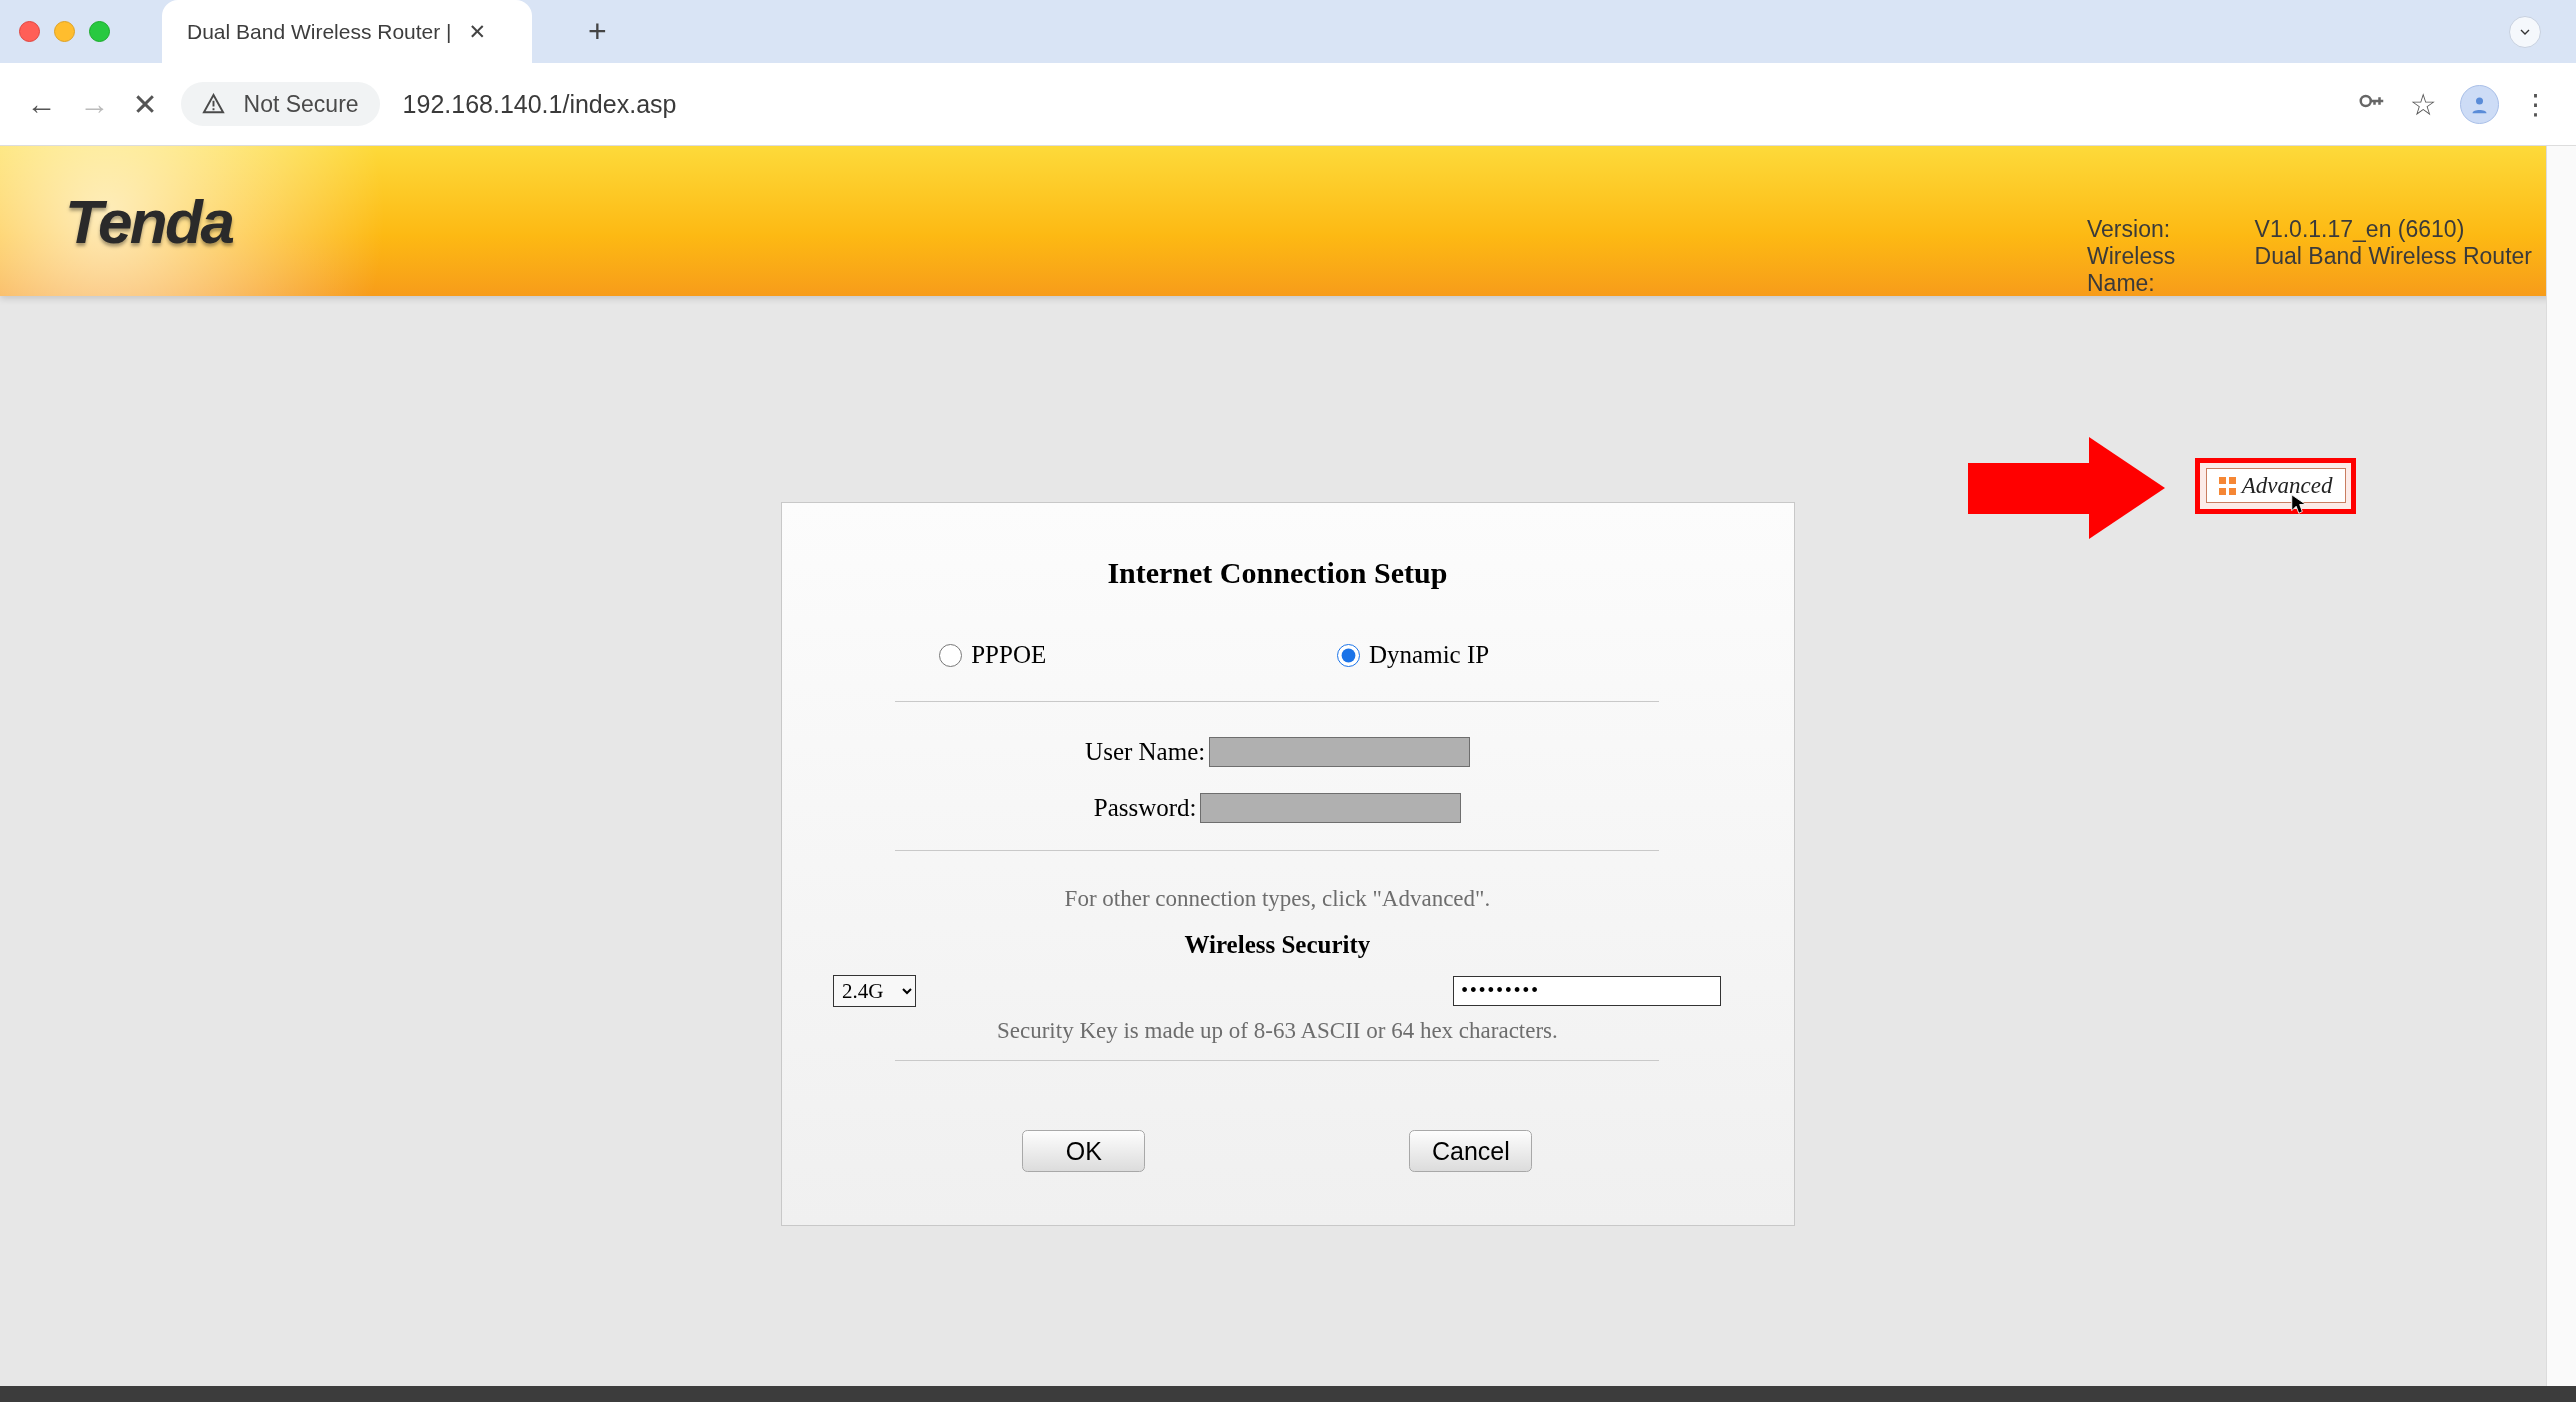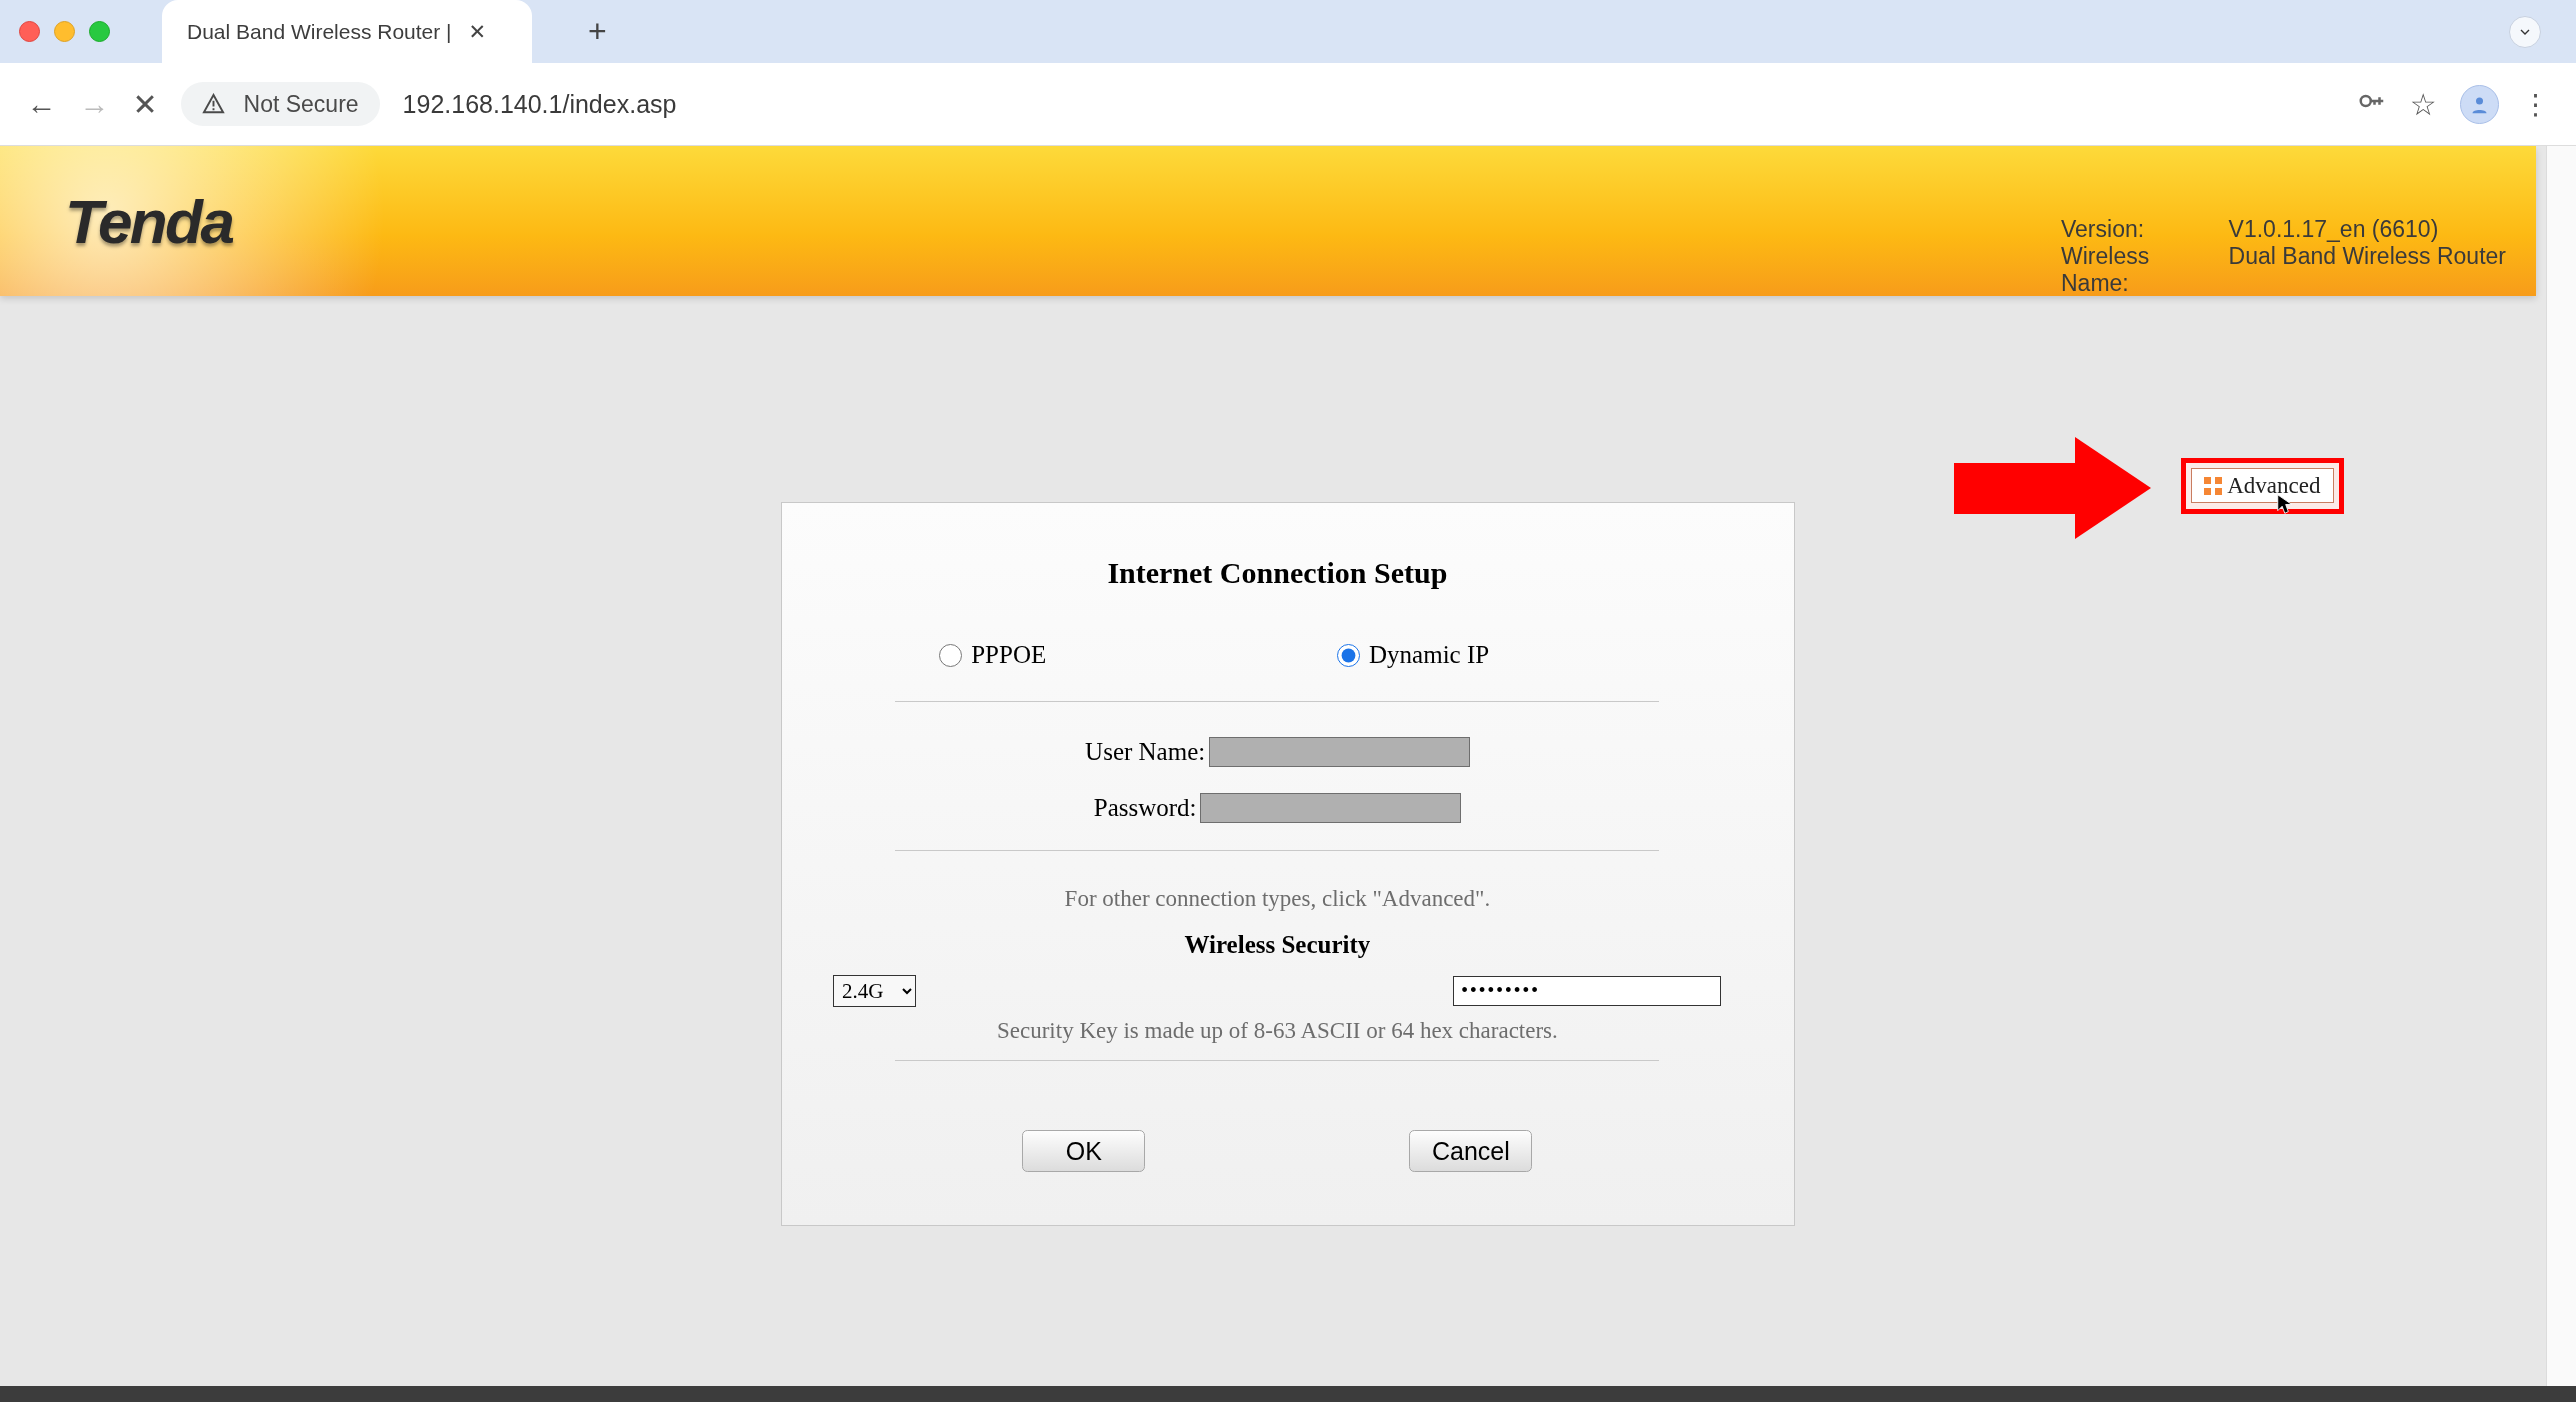--- a/index.html
+++ b/index.html
@@ -87,21 +87,21 @@
       left:0; right:0; bottom:0;
       height: 16px;
       background: #3c3c3c;
     }
 
     
     .banner {
       height: 150px;
       background: linear-gradient(to bottom, #fdda3a 0%, #fdb913 60%, #f79c1a 100%);
       position: relative;
-      margin-right: 40px;
+      margin-right: 14px;
       box-shadow: 0 2.6px 7px rgba(0,0,0,0.15);
     }
     .banner-shine {
       position:absolute; left:0; top:0; width:563px; height:150px;
       background: radial-gradient(circle at 106px 70px, rgba(255,255,255,0.7) 0%, rgba(255,255,255,0) 60%);
       pointer-events:none;
     }
     .tenda-logo {
       position: absolute;
       left: 65px; top: 40px;
@@ -121,21 +121,22 @@
       color: #3a3a3a;
     }
     .banner-info-row { display: flex; gap: 17.6px; }
     .banner-info-row .label { width: 150px; }
 
     
     .advanced-wrap {
       position: absolute;
       right: 188px;
       top: 312px;
-      margin-right: 44px;
+      margin-right: 32px;
+      font-style: italic;
     }
     .red-outline-box {
       border: 5.3px solid #ff0000;
       padding: 5.3px;
       background: #fcebe8;
     }
     .advanced-btn {
       display: inline-flex;
       align-items: center;
       gap: 5.3px;

